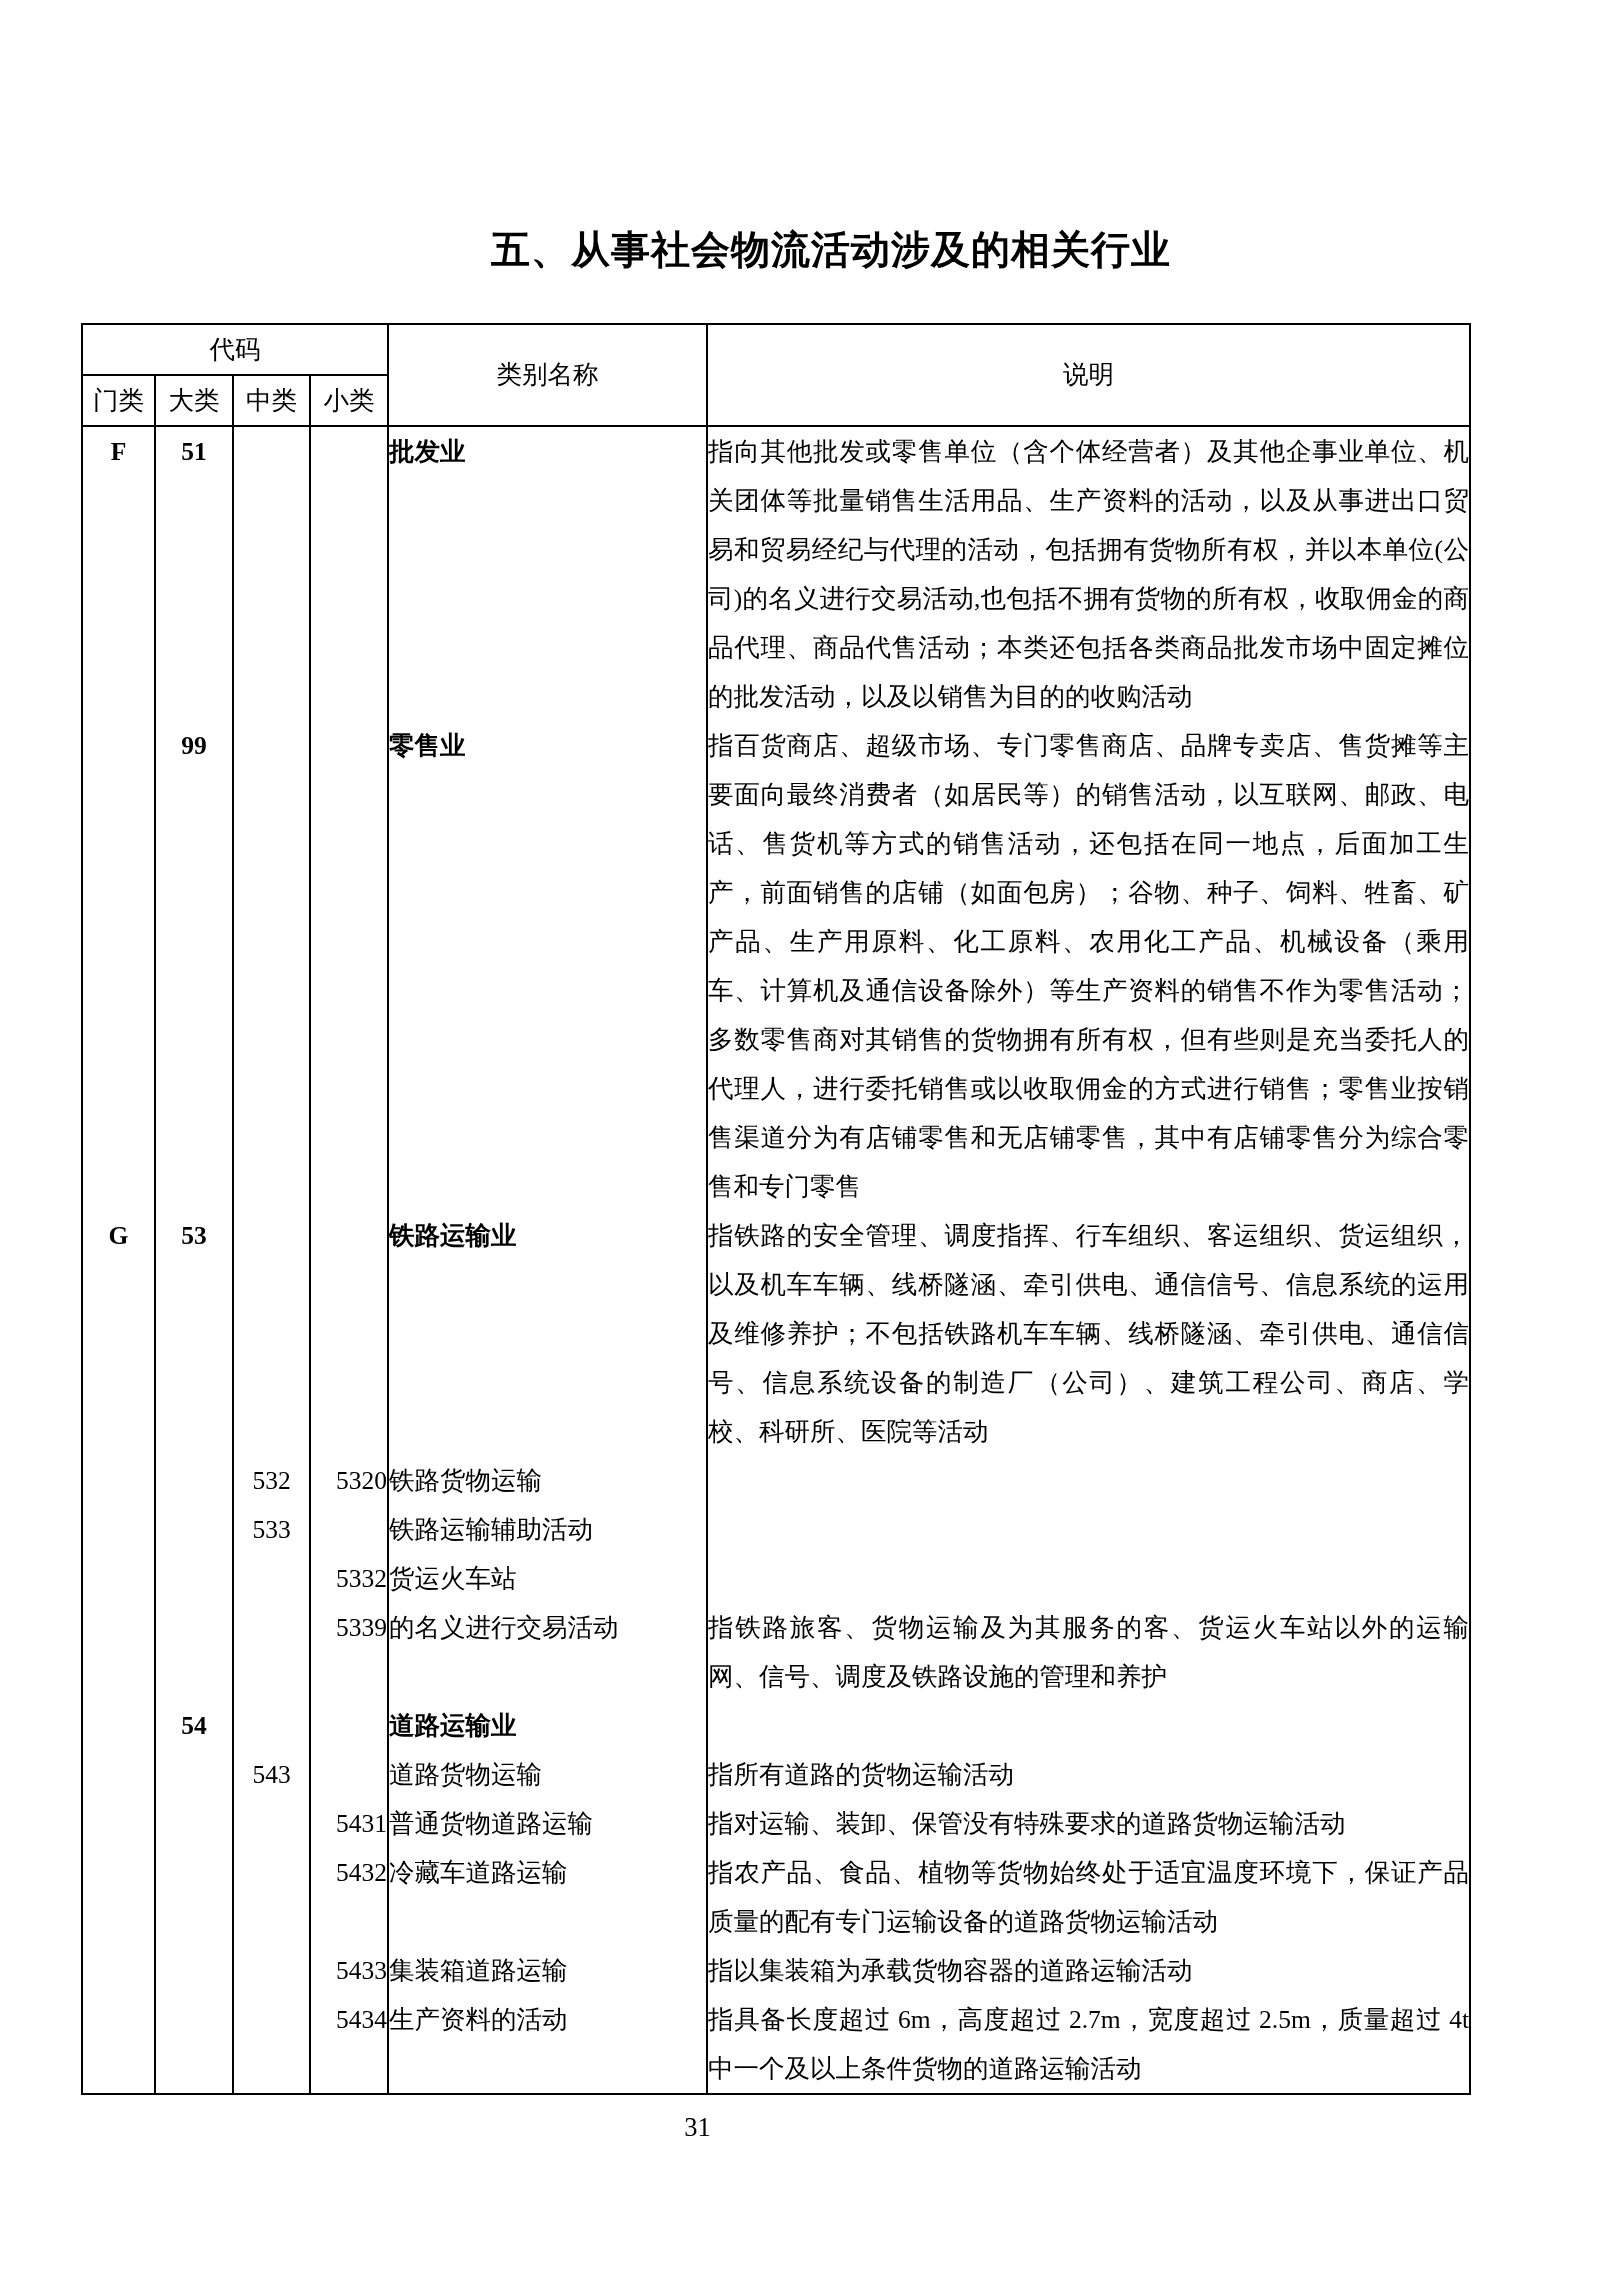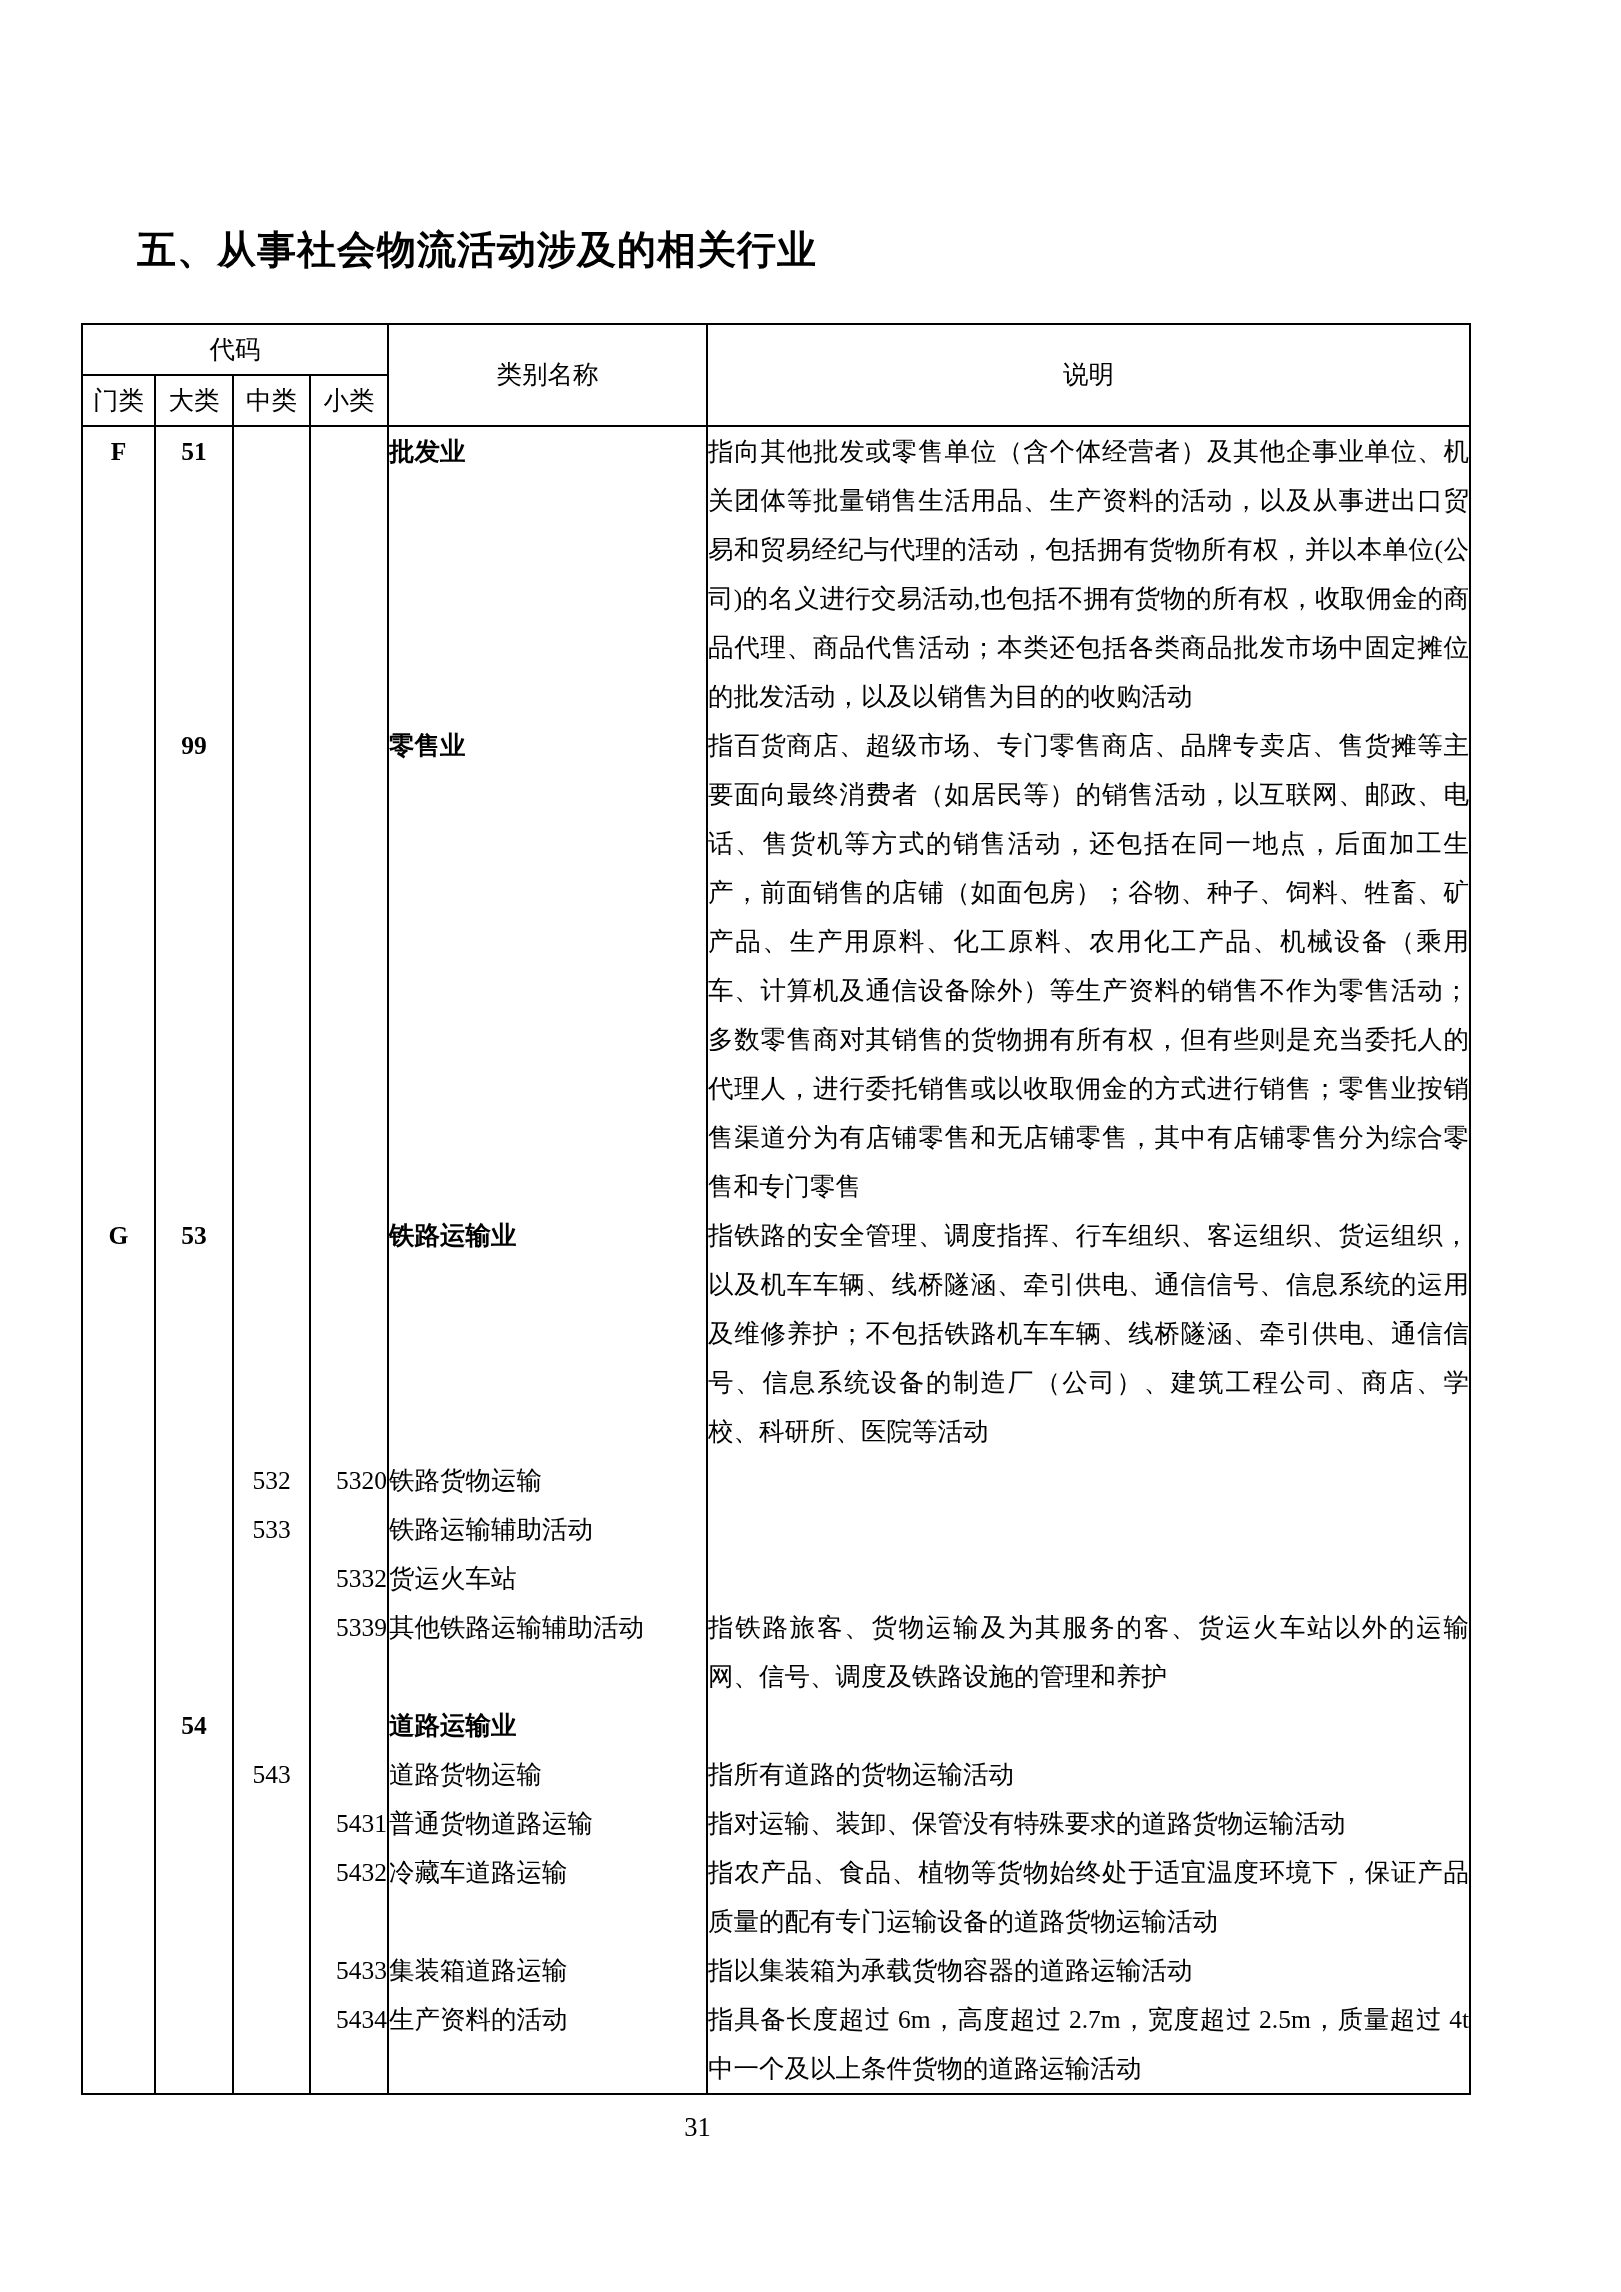--- a/index.html
+++ b/index.html
@@ -13,21 +13,21 @@
     color: #000000;
     font-family: "Liberation Serif", serif;
     overflow: hidden;
     position: relative;
   }
   .doc-title {
     margin: 0;
     padding-top: 227px;
     margin-left: 137px;
     width: 1388px;
-    text-align: left;
+    text-align: center;
     font-family: "Liberation Sans", sans-serif;
     font-weight: bold;
     font-size: 39px;
     line-height: 45px;
     letter-spacing: 1px;
   }
   table.class-table {
     margin: 51px 0 0 81px;
     width: 1388px;
     table-layout: fixed;
@@ -164,21 +164,21 @@
     <td class="c-middle"></td>
     <td class="c-minor">5332</td>
     <td class="c-name">货运火车站</td>
     <td class="c-desc"></td>
   </tr>
       <tr>
     <td class="c-section"></td>
     <td class="c-major"></td>
     <td class="c-middle"></td>
     <td class="c-minor">5339</td>
-    <td class="c-name">其他铁路运输辅助活动</td>
+    <td class="c-name">的名义进行交易活动</td>
     <td class="c-desc">指铁路旅客、货物运输及为其服务的客、货运火车站以外的运输网、信号、调度及铁路设施的管理和养护</td>
   </tr>
       <tr class="major-row">
     <td class="c-section"></td>
     <td class="c-major">54</td>
     <td class="c-middle"></td>
     <td class="c-minor"></td>
     <td class="c-name">道路运输业</td>
     <td class="c-desc"></td>
   </tr>

